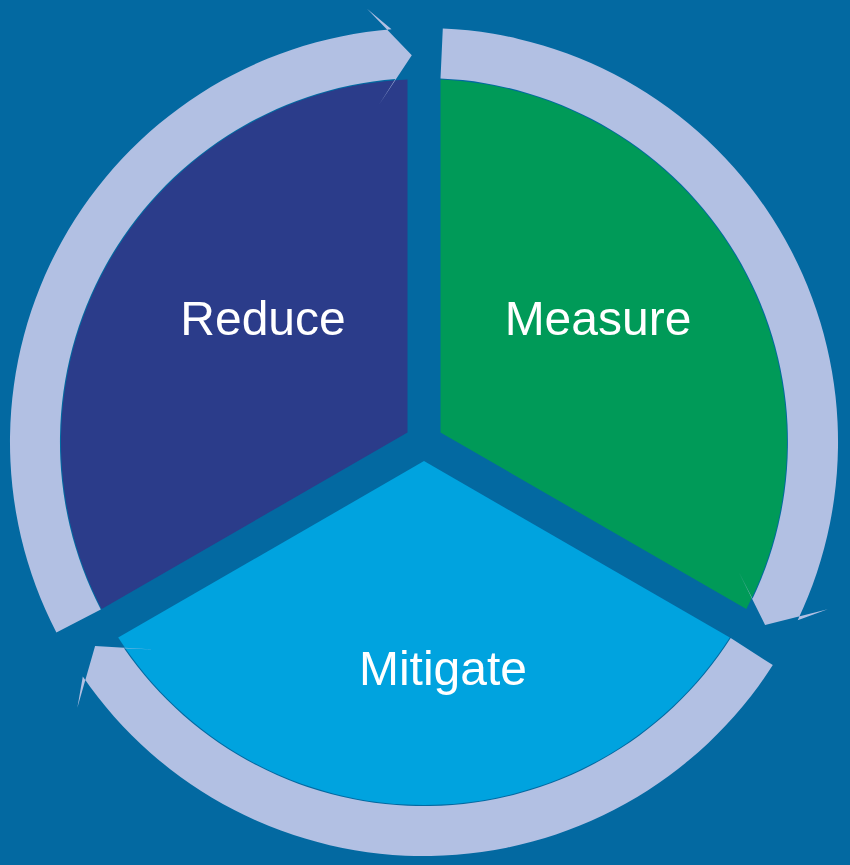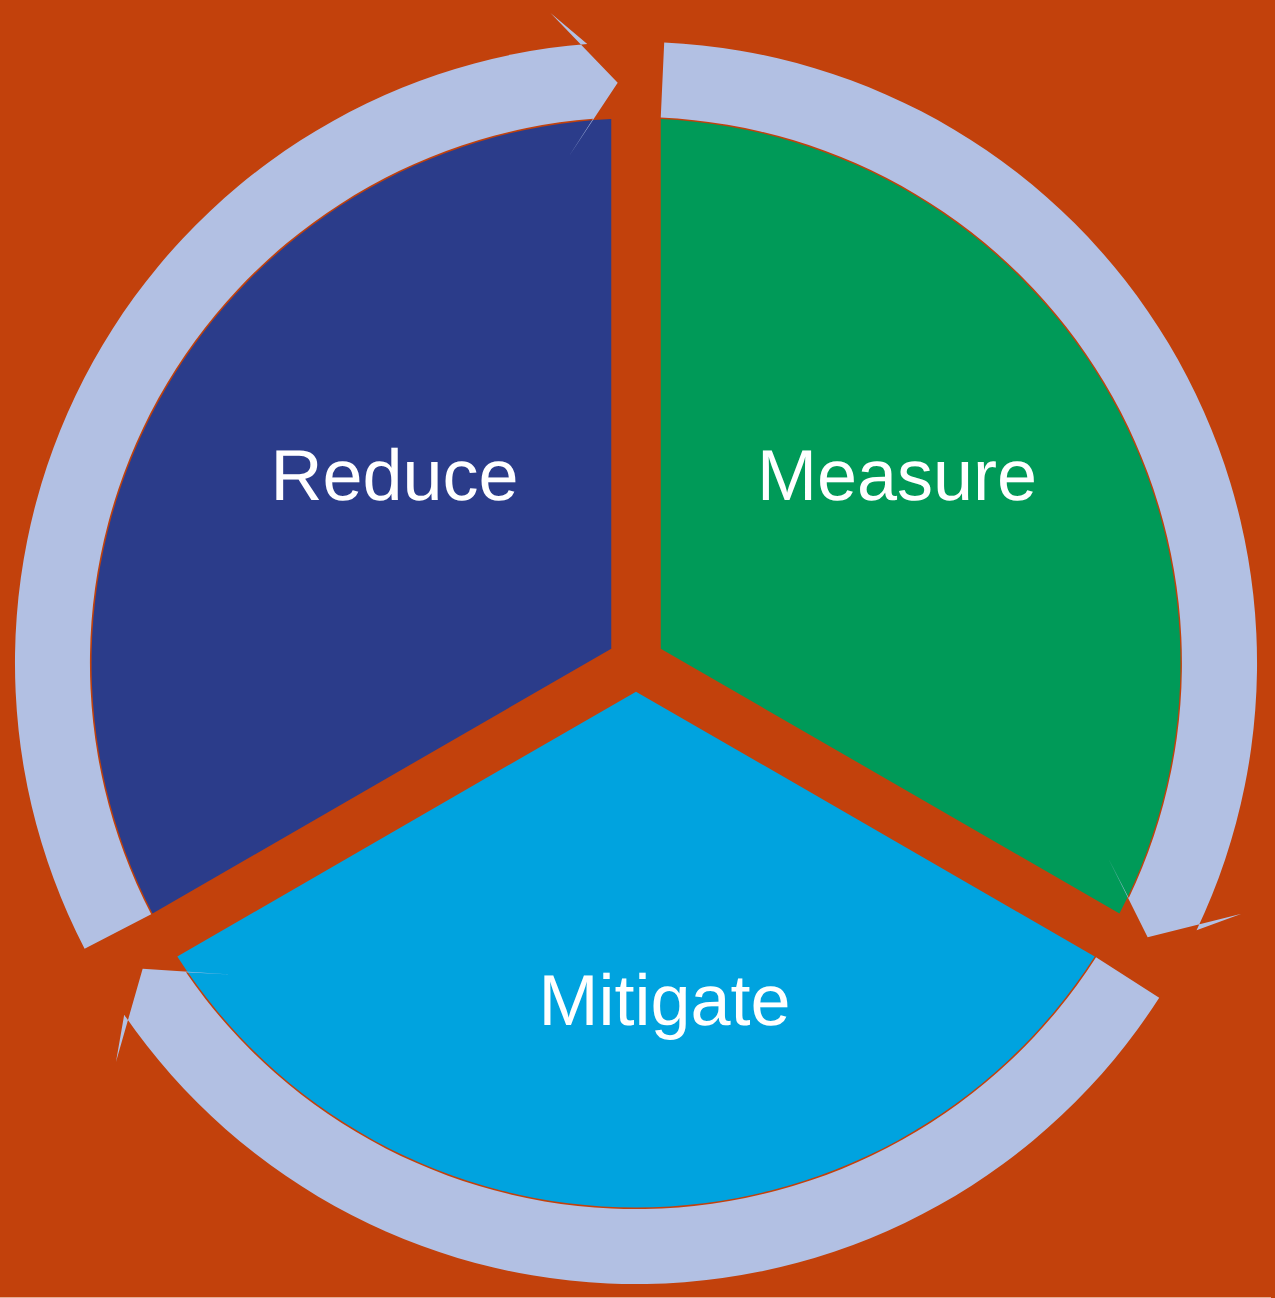--- a/index.html
+++ b/index.html
@@ -8,21 +8,21 @@
     background: #ffffff;
     width: 850px;
     height: 865px;
     overflow: hidden;
     font-family: "Liberation Sans", sans-serif;
   }
   #stage {
     position: relative;
     width: 850px;
     height: 865px;
-    background: #c2410c;
+    background: #0369a1;
   }
   svg { display: block; }
   .seg-label {
     font-family: "Liberation Sans", sans-serif;
     font-size: 48px;
     fill: #ffffff;
   }
 </style>
 </head>
 <body>

